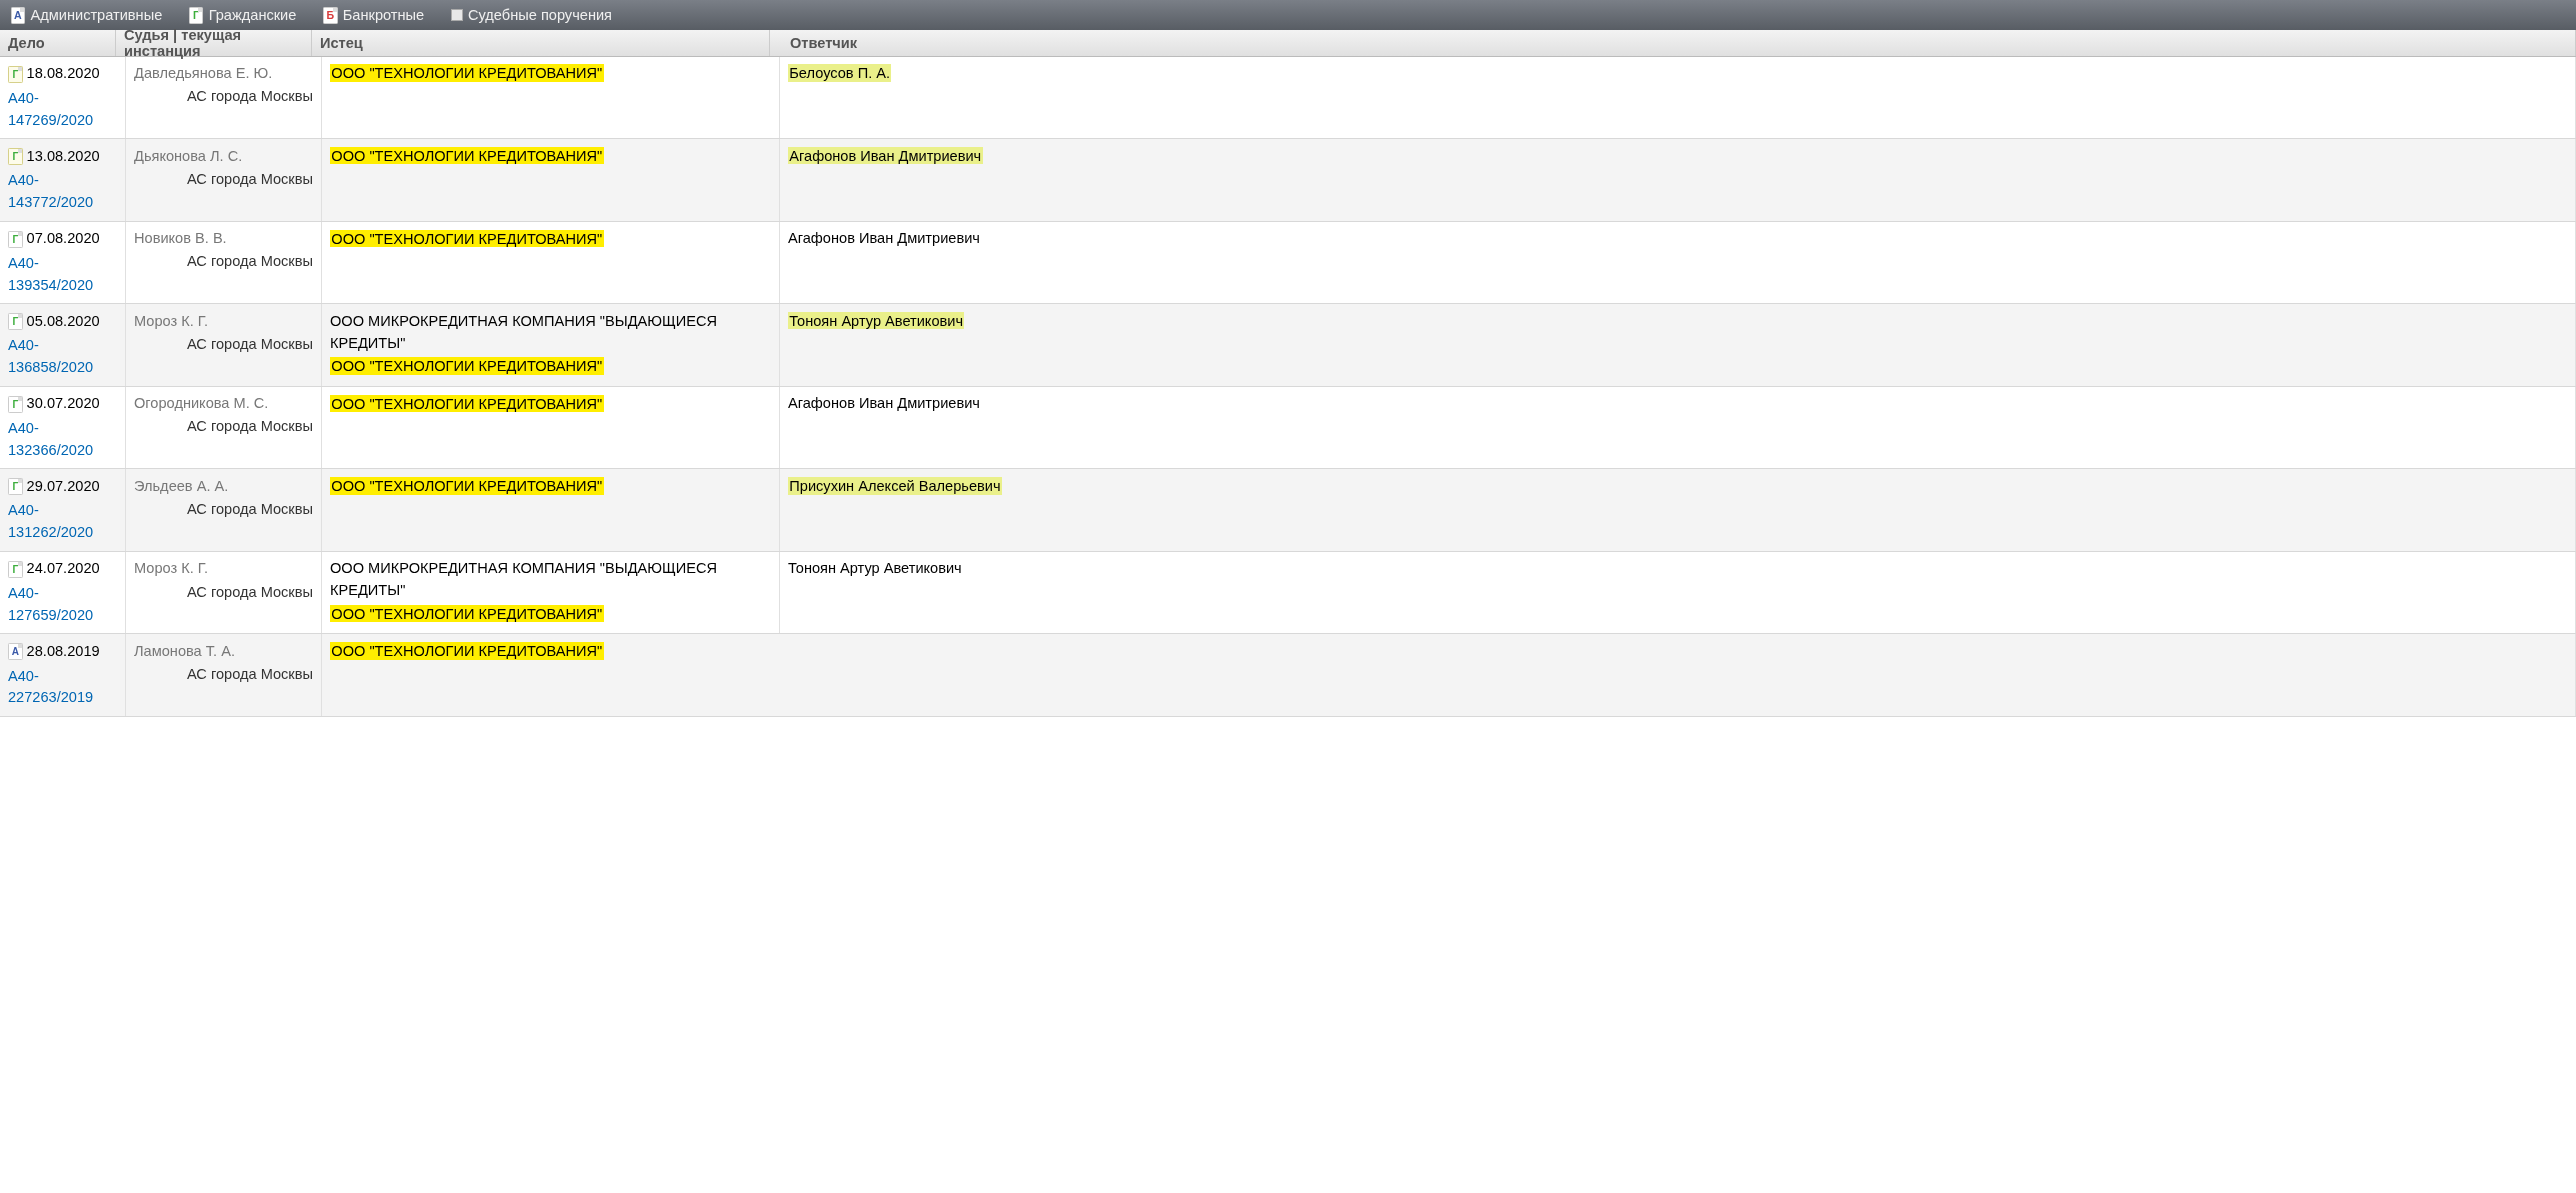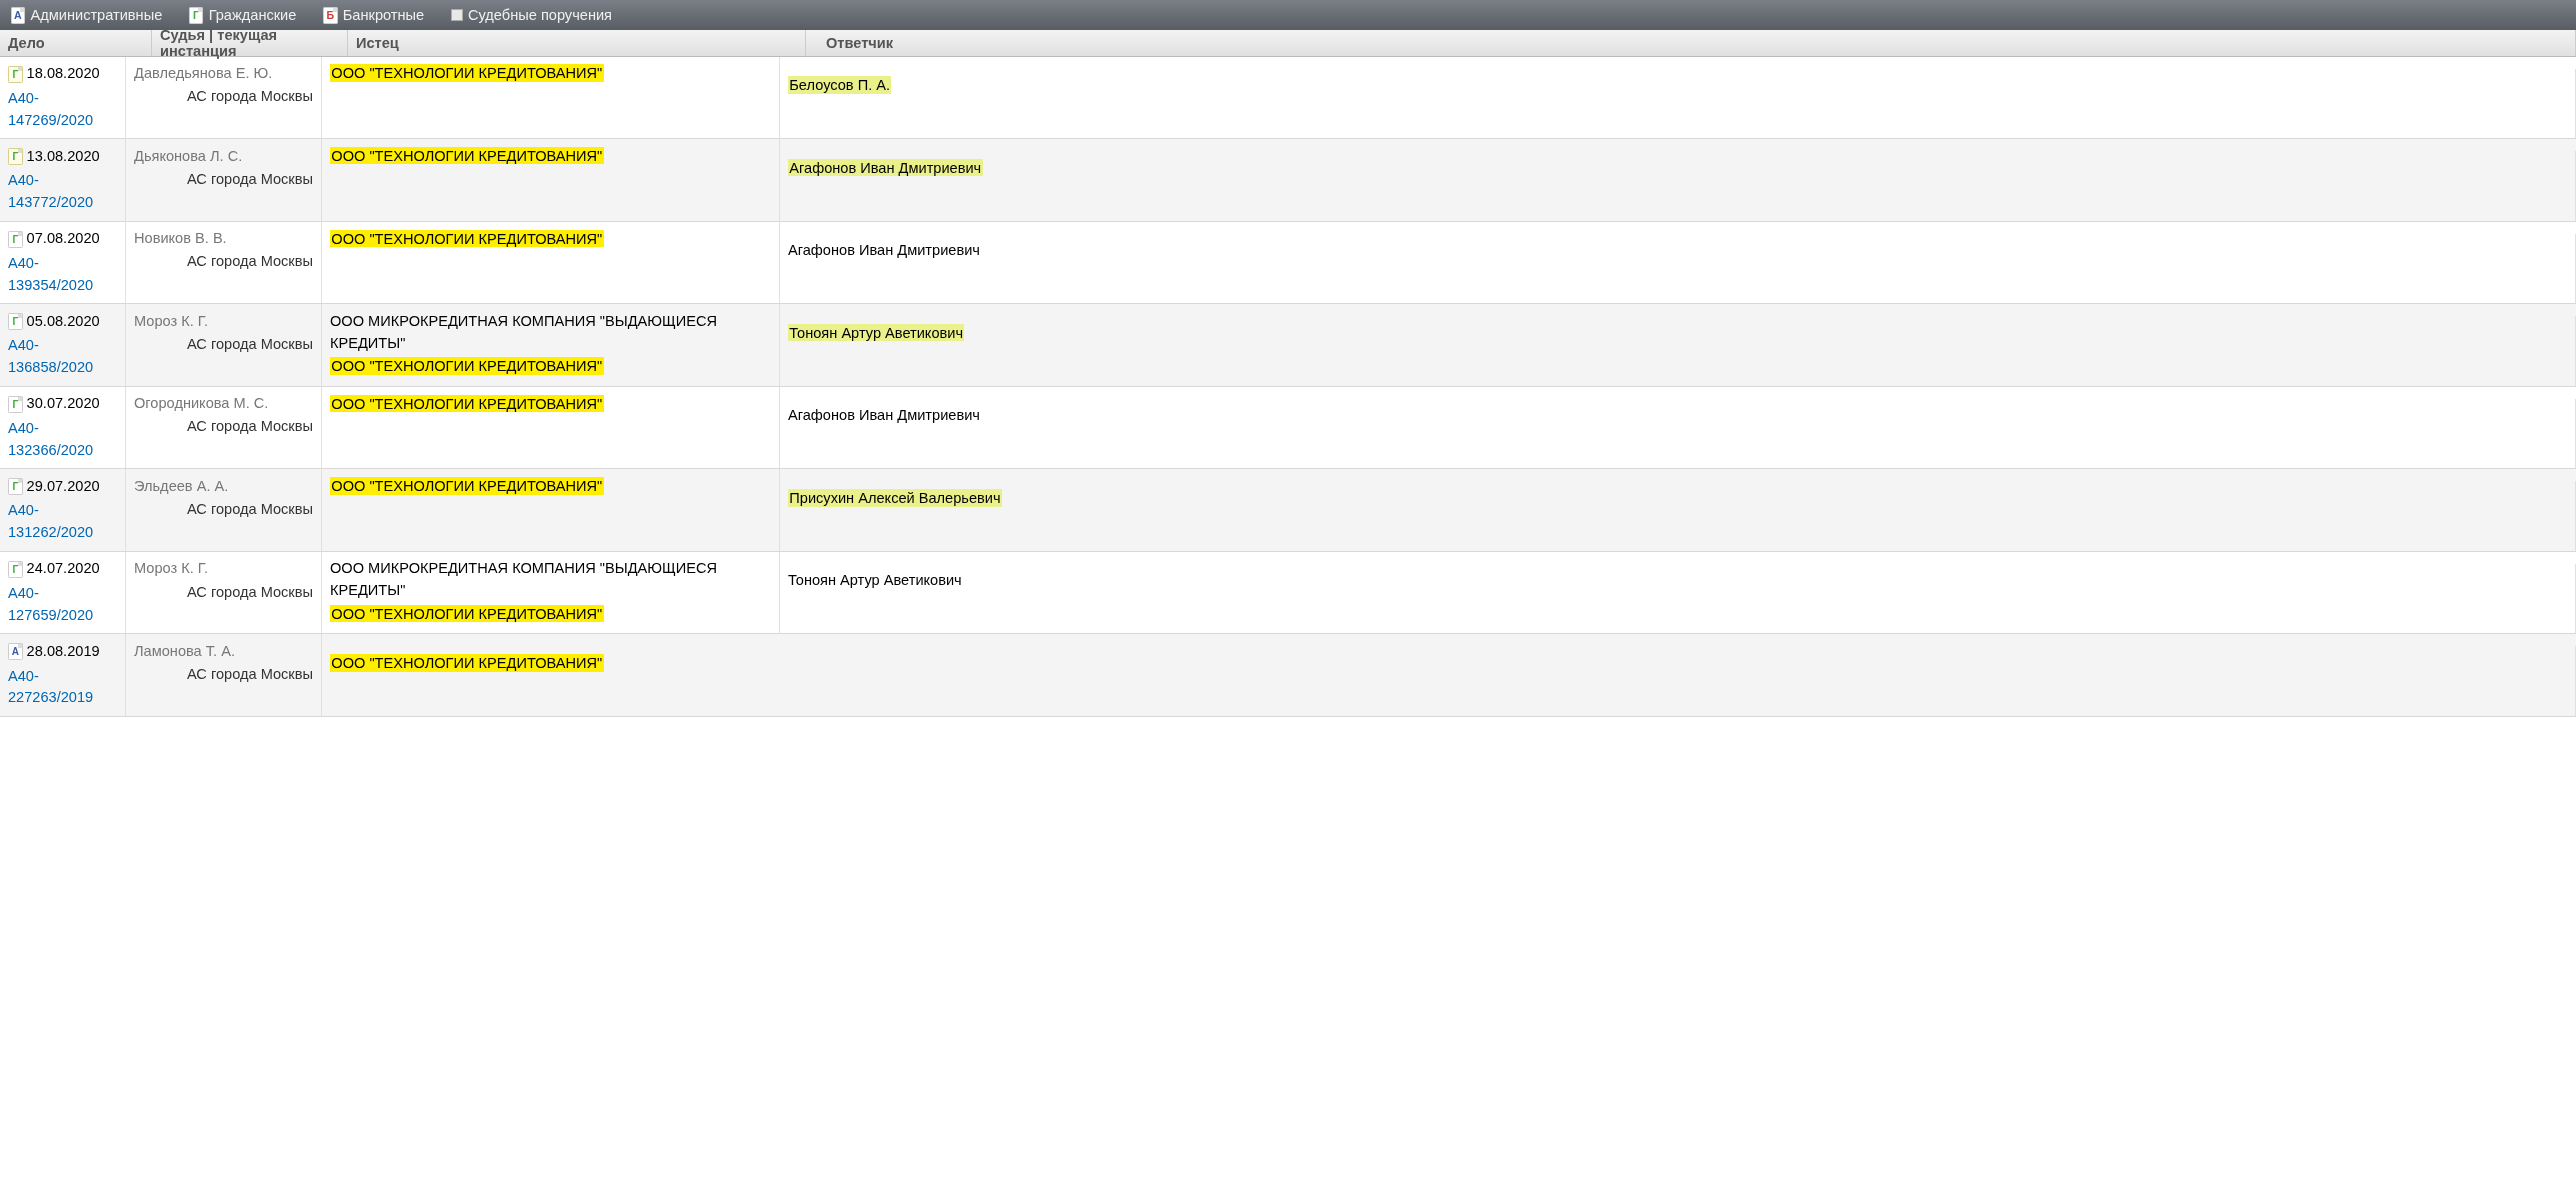--- a/index.html
+++ b/index.html
@@ -61,21 +61,21 @@
     height: 26.5px;
   }
   .header-cell {
     padding: 5.3px 8px;
     font-weight: bold;
     color: #555;
     border-right: 0.7px solid #ccc;
     display: flex;
     align-items: center;
   }
-  .col-case { width: 152px; }
+  .col-case { width: 116px; }
   .col-judge { width: 196px; }
   .col-plaintiff { width: 458px; }
   .col-defendant { flex: 1; margin-left: 12px; }
   .data-row {
     display: flex;
     border-bottom: 0.7px solid #d8d8d8;
     min-height: 54px;
   }
   .data-row.odd { background: #ffffff; }
   .data-row.even { background: #f4f4f4; }
@@ -120,21 +120,21 @@
     border-color: #d6d08a;
   }
   .case-icon.type-a { color: #3b5aa8; }
   .case-icon.type-g { color: #3cae3c; }
   .case-date { color: #000; }
   .case-number { color: #0066b3; }
   .judge-cell { width: 196px; color: #777; }
   .judge-name { color: #777; margin-bottom: 1.3px; }
   .court-name { color: #333; text-align: right; }
   .plaintiff-cell { width: 458px; }
-  .defendant-cell { flex: 1; margin-top: 12px; }
+  .defendant-cell { flex: 1; }
   .party-line { margin-bottom: 1.3px; }
   .hl-yellow { background: #ffee00; display: inline; padding: 0.7px 1.3px; }
   .hl-lime { background: #eaf08a; display: inline; padding: 0.7px 1.3px; }
 </style>
 </head>
 <body>
 
 <div class="toolbar">
   <div class="toolbar-item">
     <span class="toolbar-icon icon-a">А</span>

